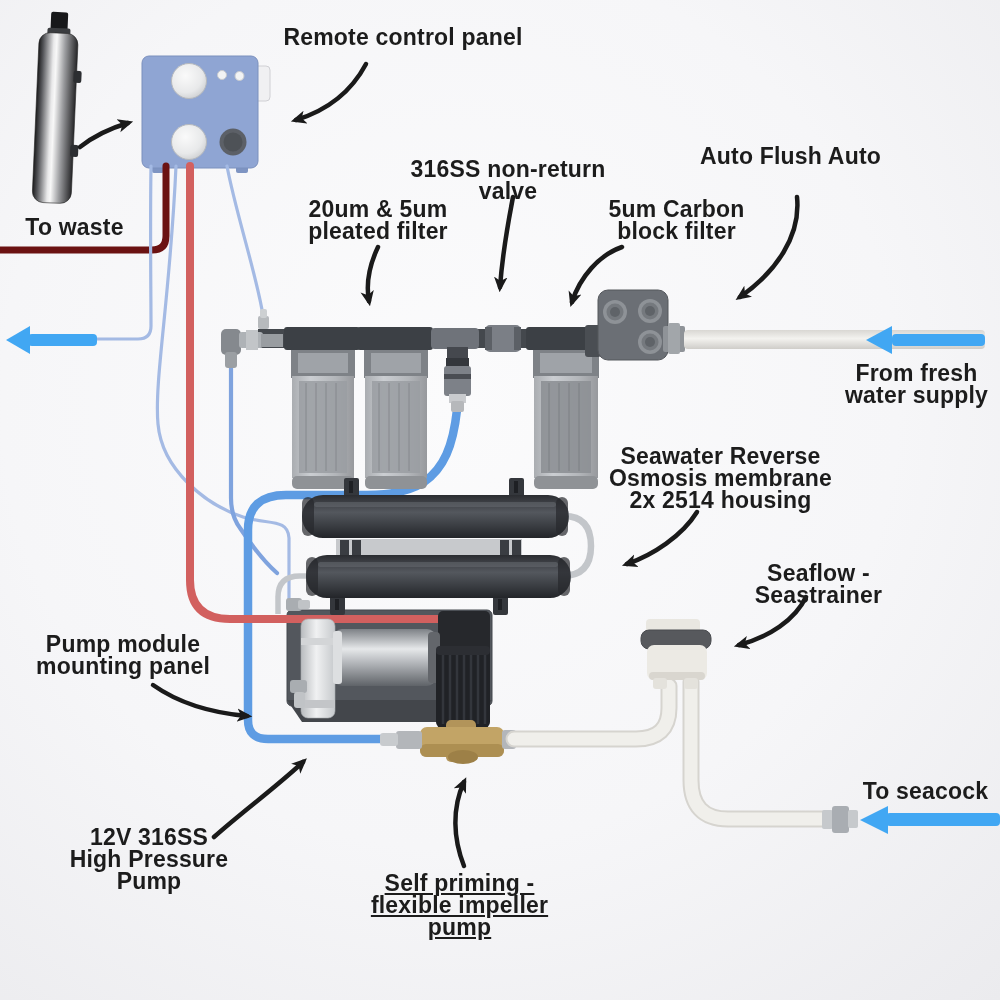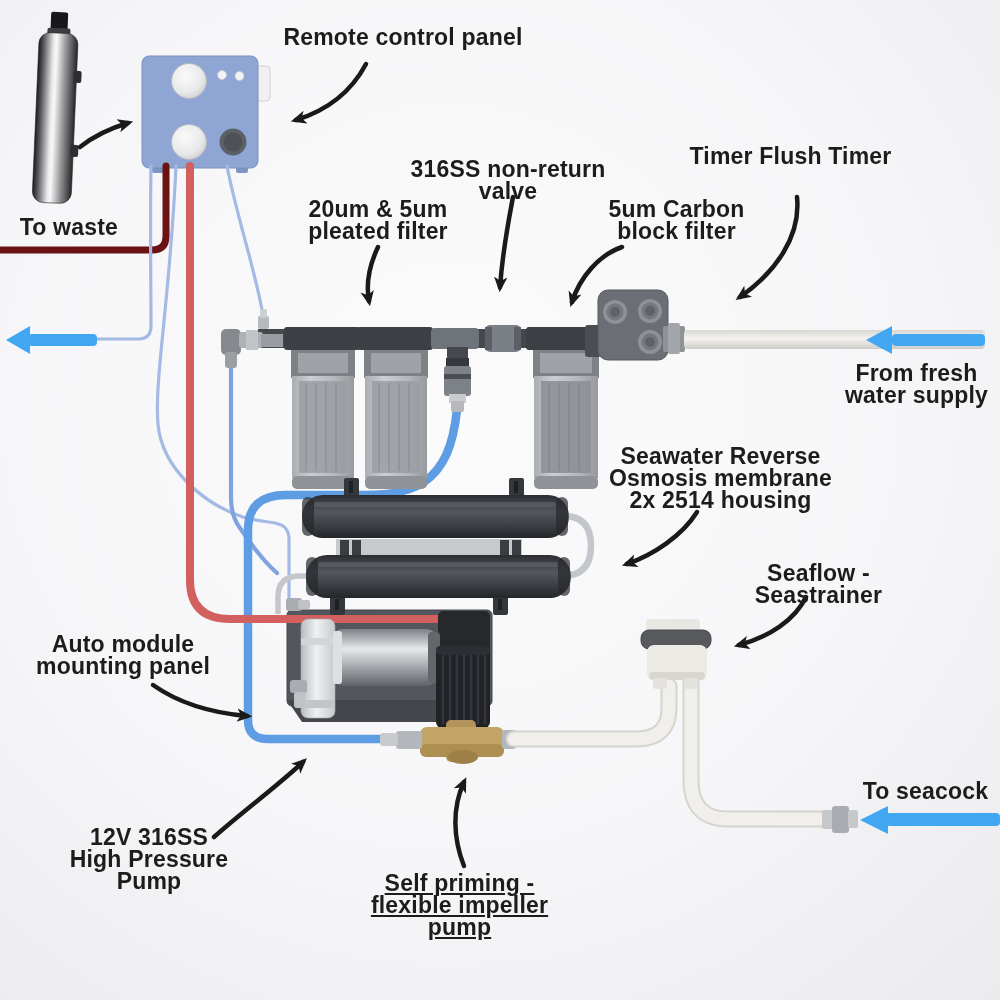--- a/index.html
+++ b/index.html
@@ -290,35 +290,35 @@
     <path d="M 797,197 C 801,236 776,272 740,297" marker-end="url(#ah)"></path>
     <path d="M 697,512 C 682,536 653,555 627,564" marker-end="url(#ah)"></path>
     <path d="M 806,597 C 795,620 769,637 739,645" marker-end="url(#ah)"></path>
     <path d="M 153,685 C 180,704 213,713 247,716" marker-end="url(#ah)"></path>
     <path d="M 214,837 C 242,812 275,788 303,762" marker-end="url(#ah)"></path>
     <path d="M 464,866 C 453,838 452,808 464,782" marker-end="url(#ah)"></path>
   </g>
 </svg>
 
 <div class="label" style="left:278px;top:26px;width:250px;">Remote control panel</div>
-<div class="label" style="left:3px;top:216px;width:115px;text-align:right;">To waste</div>
+<div class="label" style="left:17px;top:216px;width:115px;">To waste</div>
 <div class="label" style="left:408px;top:135px;width:200px;margin-top:23px;">316SS non-return
 valve</div>
 <div class="label" style="left:288px;top:198px;width:180px;">20um  &amp; 5um
 pleated filter</div>
 <div class="label" style="left:584px;top:198px;width:185px;">5um Carbon
 block filter</div>
-<div class="label" style="left:688px;top:145px;width:205px;">Timer Flush Timer</div>
+<div class="label" style="left:688px;top:145px;width:205px;">Auto Flush Auto</div>
 <div class="label" style="left:824px;top:362px;width:185px;">From fresh
 water supply</div>
 <div class="label" style="left:608px;top:438px;width:225px;margin-top:7px;">Seawater Reverse
 Osmosis membrane
 2x 2514 housing</div>
 <div class="label" style="left:706px;top:562px;width:225px;">Seaflow - Seastrainer</div>
-<div class="label" style="left:28px;top:633px;width:190px;">Auto module
+<div class="label" style="left:28px;top:633px;width:190px;">Pump module
 mounting panel</div>
 <div class="label" style="left:38px;top:826px;width:222px;">12V 316SS
 High Pressure Pump</div>
 <div class="label" style="left:342px;top:872px;width:235px;text-decoration:underline;">Self priming -
 flexible impeller pump</div>
 <div class="label" style="left:833px;top:780px;width:185px;">To seacock</div>
 
 </div>
 
 </body></html>

